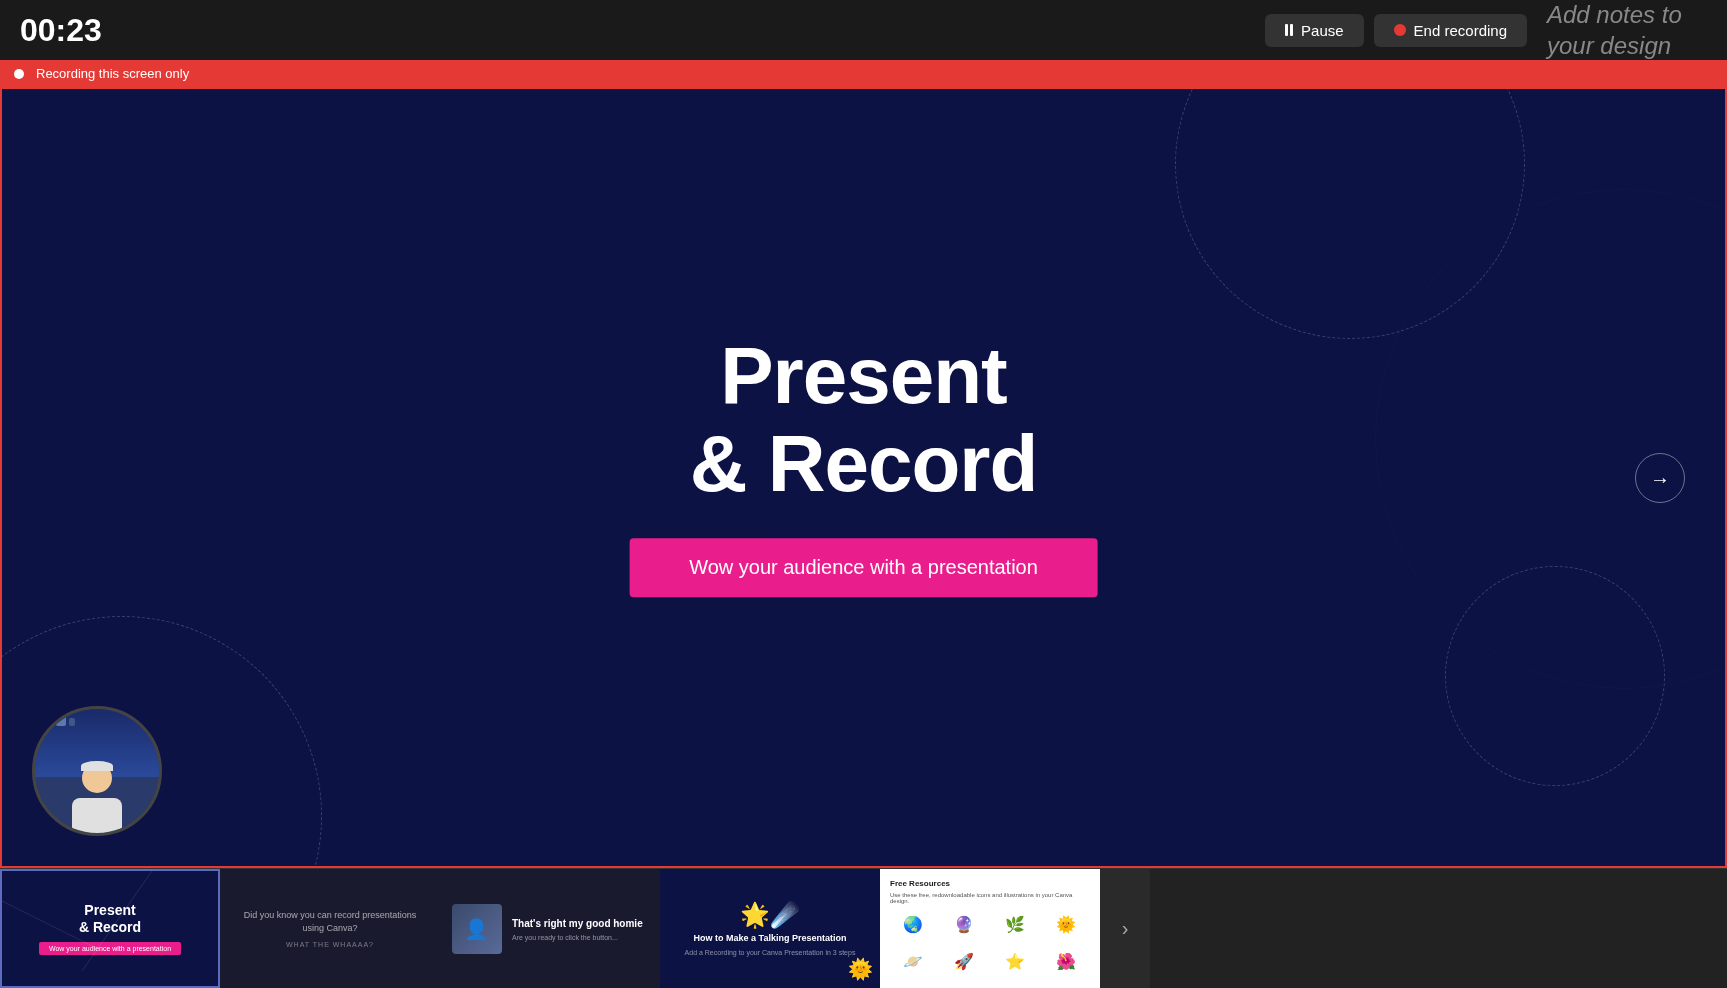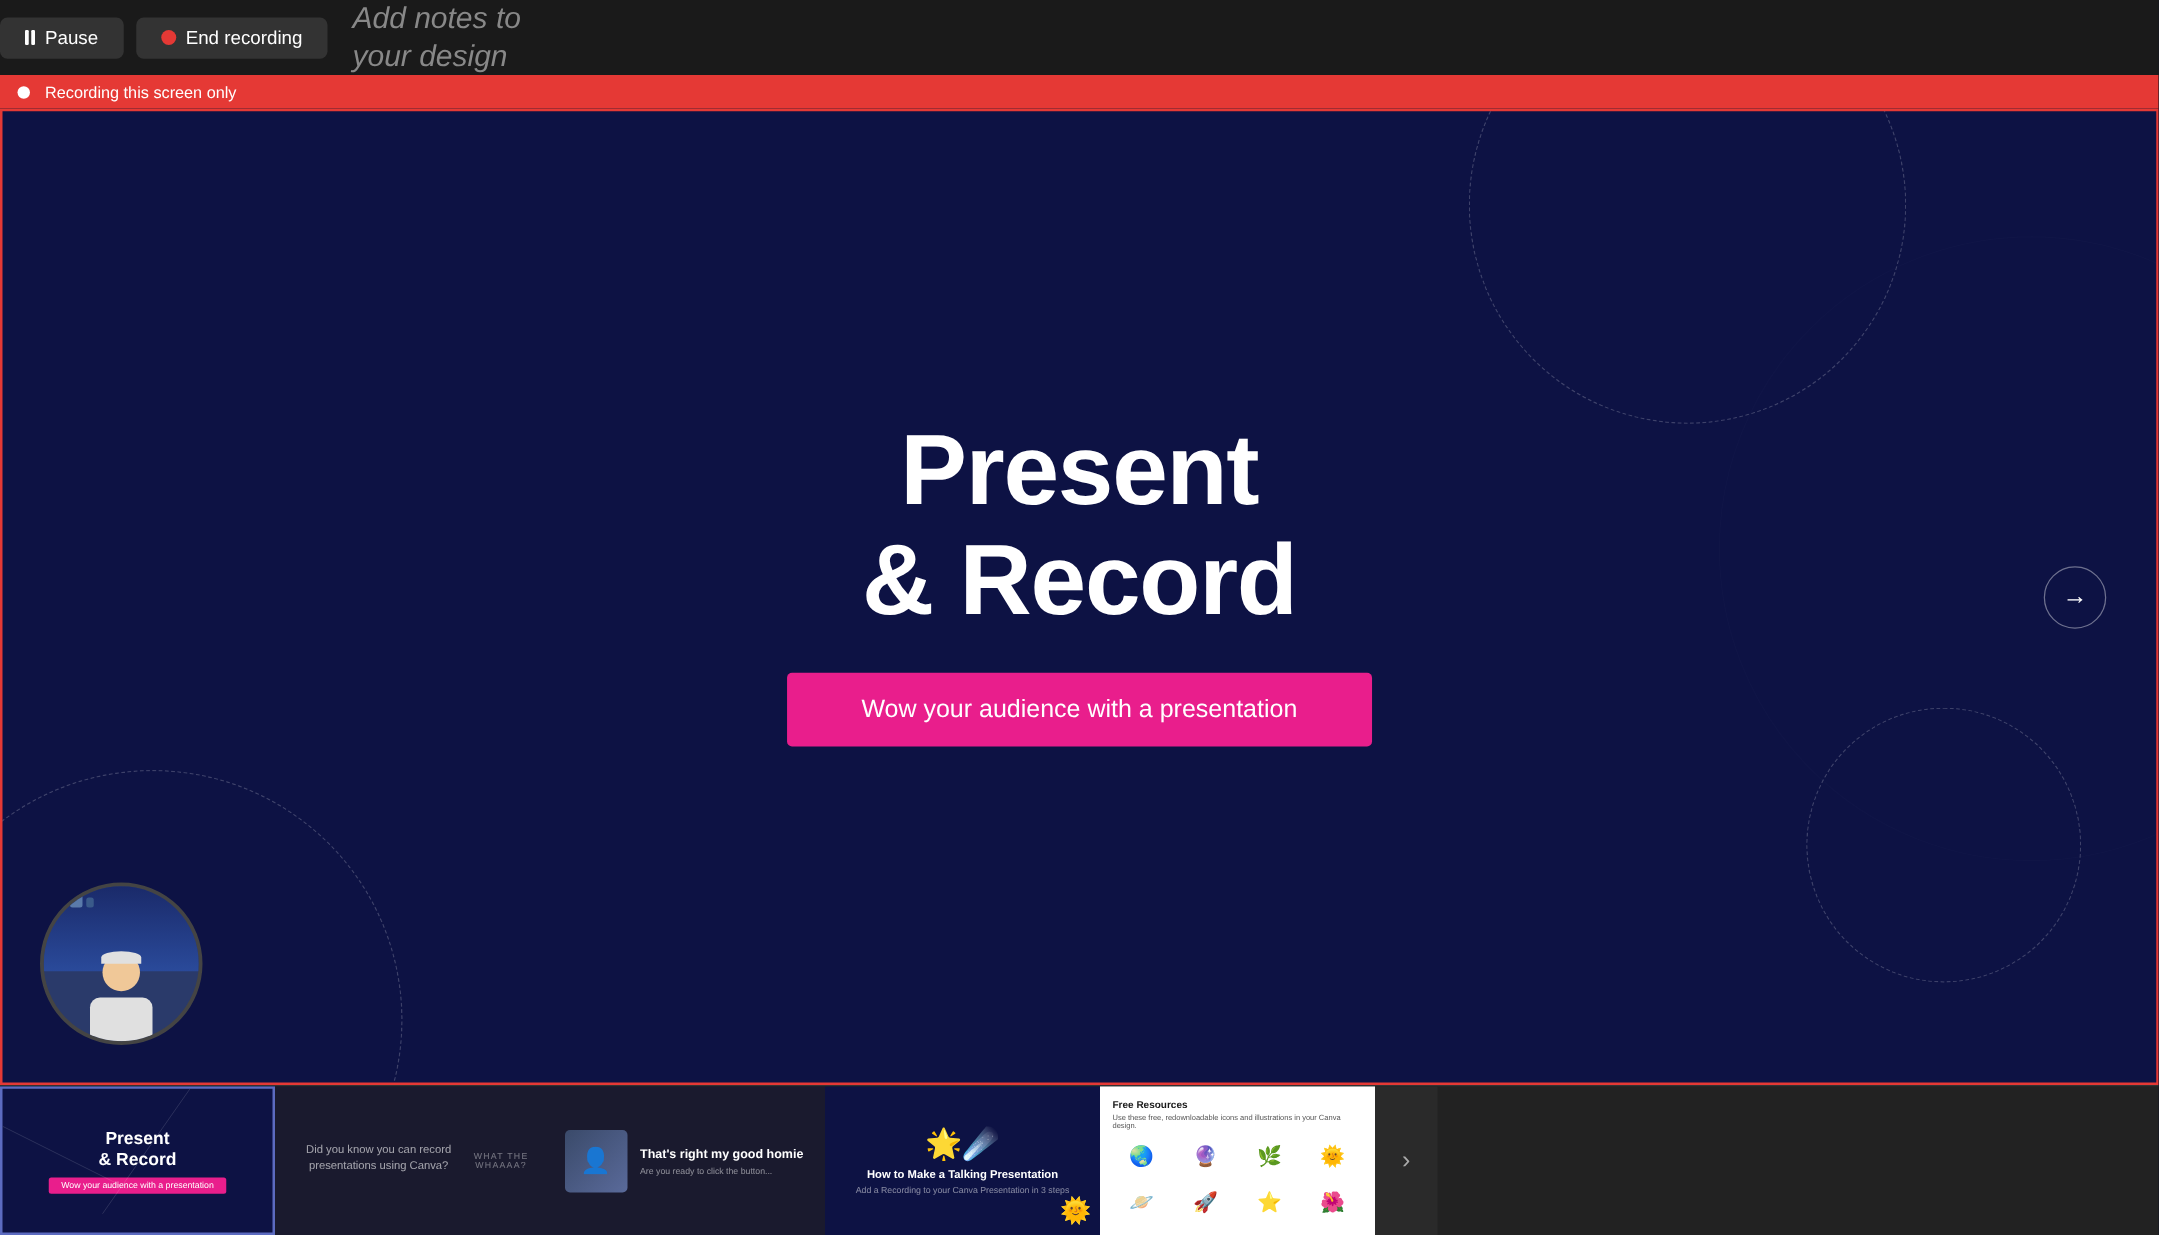--- a/index.html
+++ b/index.html
@@ -253,21 +253,21 @@
       color: white;
       border: none;
       padding: 3px 10px;
       font-size: 7px;
       border-radius: 2px;
     }
 
     
     .thumb-2-content {
       display: flex;
-      flex-direction: row;
+      flex-direction: column;
       align-items: center;
       justify-content: center;
       height: 100%;
       padding: 10px;
       color: rgba(255,255,255,0.6);
       text-align: center;
     }
     .thumb-2-text {
       font-size: 9px;
       line-height: 1.4;
@@ -387,20 +387,23 @@
       width: 200px;
       display: flex;
       justify-content: flex-start;
       padding-left: 20px;
     }
   </style>
 </head>
 <body>
 
 <div class="header-row">
+  <div class="header-left">
+    <span class="timer">00:23</span>
+  </div>
   <div class="header-center">
     <button class="btn-pause">
       <span class="pause-icon">
         <span class="pause-bar"></span>
         <span class="pause-bar"></span>
       </span>
       <span>Pause</span>
     </button>
     <button class="btn-end">
       <span class="record-dot"></span>

